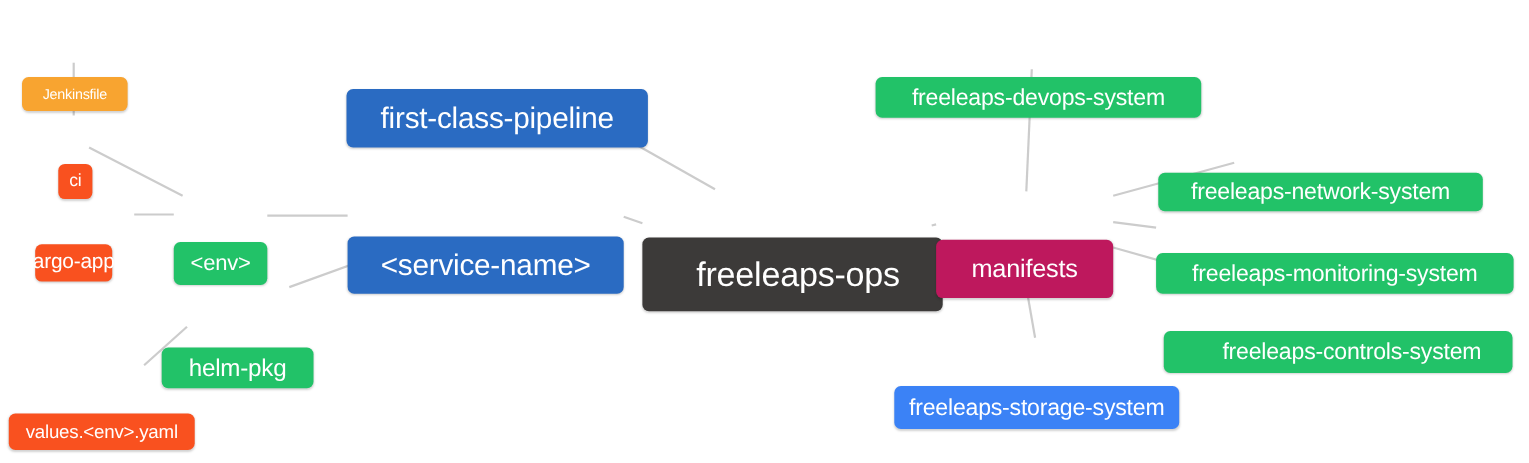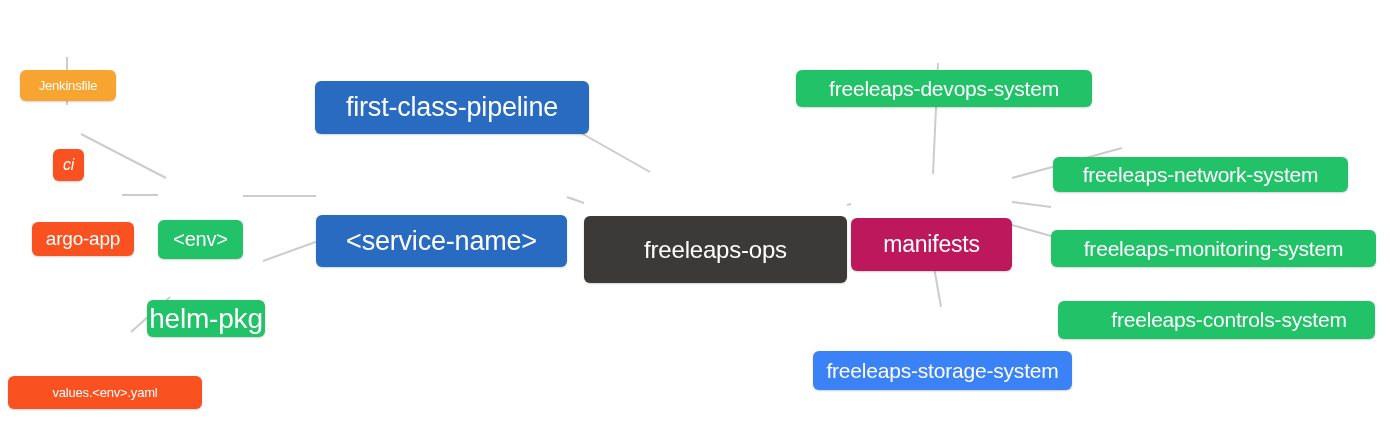--- a/index.html
+++ b/index.html
@@ -52,28 +52,28 @@
       <line x1="567" y1="197" x2="584" y2="203" stroke="#cccccc" stroke-width="2"></line>
       <line x1="847" y1="205" x2="851" y2="204" stroke="#cccccc" stroke-width="2"></line>
       <line x1="933" y1="174" x2="938" y2="63" stroke="#cccccc" stroke-width="2"></line>
       <line x1="1012" y1="178" x2="1122" y2="148" stroke="#cccccc" stroke-width="2"></line>
       <line x1="1012" y1="202" x2="1051" y2="207" stroke="#cccccc" stroke-width="2"></line>
       <line x1="1012" y1="225" x2="1122" y2="256" stroke="#cccccc" stroke-width="2"></line>
       <line x1="927" y1="227" x2="941" y2="307" stroke="#cccccc" stroke-width="2"></line>
     </svg>
   <div>
       <div class="node" style="left: 20px; top: 26px; width: 96px; height: 31px; font-size: 13px; background: rgb(248, 164, 48); color: rgb(255, 255, 255);">Jenkinsfile</div>
-      <div class="node" style="left: 53px; top: 105px; width: 31px; height: 32px; font-size: 16px; background: rgb(249, 81, 31); color: rgb(255, 255, 255); font-style: italic;">ci</div>
-      <div class="node" style="left: 32px; top: 178px; width: 102px; height: 34px; font-size: 19px; background: rgb(249, 81, 31); color: rgb(255, 255, 255);">argo-app</div>
+      <div class="node" style="left: 53px; top: 105px; width: 31px; height: 32px; font-size: 16px; background: rgb(249, 81, 31); color: rgb(255, 255, 255);">ci</div>
+      <div class="node" style="left: 32px; top: 178px; width: 70px; height: 34px; font-size: 19px; background: rgb(249, 81, 31); color: rgb(255, 255, 255);">argo-app</div>
       <div class="node" style="left: 158px; top: 176px; width: 85px; height: 39px; font-size: 20px; background: rgb(34, 194, 104); color: rgb(255, 255, 255);">&lt;env&gt;</div>
-      <div class="node" style="left: 147px; top: 256px; width: 118px; height: 37px; font-size: 28px; background: rgb(34, 194, 104); color: rgb(255, 255, 255);">helm-pkg</div>
-      <div class="node" style="left: 8px; top: 332px; width: 194px; height: 33px; font-size: 13px; background: rgb(249, 81, 31); color: rgb(255, 255, 255);">values.&lt;env&gt;.yaml</div>
+      <div class="node" style="left: 147px; top: 272px; width: 138px; height: 37px; font-size: 22px; background: rgb(34, 194, 104); color: rgb(255, 255, 255);">helm-pkg</div>
+      <div class="node" style="left: 8px; top: 332px; width: 169px; height: 33px; font-size: 17px; background: rgb(249, 81, 31); color: rgb(255, 255, 255);">values.&lt;env&gt;.yaml</div>
       <div class="node" style="left: 315px; top: 37px; width: 274px; height: 53px; font-size: 27px; background: rgb(42, 107, 194); color: rgb(255, 255, 255);">first-class-pipeline</div>
       <div class="node" style="left: 316px; top: 171px; width: 251px; height: 52px; font-size: 27px; background: rgb(42, 107, 194); color: rgb(255, 255, 255);">&lt;service-name&gt;</div>
-      <div class="node" style="left: 584px; top: 172px; width: 263px; height: 67px; font-size: 24px; background: rgb(60, 58, 57); color: rgb(255, 255, 255);">freeleaps-ops</div>
+      <div class="node" style="left: 584px; top: 172px; width: 263px; height: 67px; font-size: 31px; background: rgb(60, 58, 57); color: rgb(255, 255, 255); padding-left: 10px;">freeleaps-ops</div>
       <div class="node" style="left: 851px; top: 174px; width: 161px; height: 53px; font-size: 23px; background: #be185d; color: rgb(255, 255, 255);">manifests</div>
       <div class="node" style="left: 796px; top: 26px; width: 296px; height: 37px; font-size: 21px; background: rgb(34, 194, 104); color: rgb(255, 255, 255);">freeleaps-devops-system</div>
       <div class="node" style="left: 1053px; top: 113px; width: 295px; height: 35px; font-size: 21px; background: rgb(34, 194, 104); color: rgb(255, 255, 255);">freeleaps-network-system</div>
       <div class="node" style="left: 1051px; top: 186px; width: 325px; height: 37px; font-size: 21px; background: rgb(34, 194, 104); color: rgb(255, 255, 255);">freeleaps-monitoring-system</div>
       <div class="node" style="left: 1058px; top: 257px; width: 292px; height: 38px; font-size: 21px; background: rgb(34, 194, 104); color: rgb(255, 255, 255); padding-left: 25px;">freeleaps-controls-system</div>
       <div class="node" style="left: 813px; top: 307px; width: 259px; height: 39px; font-size: 21px; background: #3b82f6; color: rgb(255, 255, 255);">freeleaps-storage-system</div>
     </div>
 </div>
 
 </body></html>

